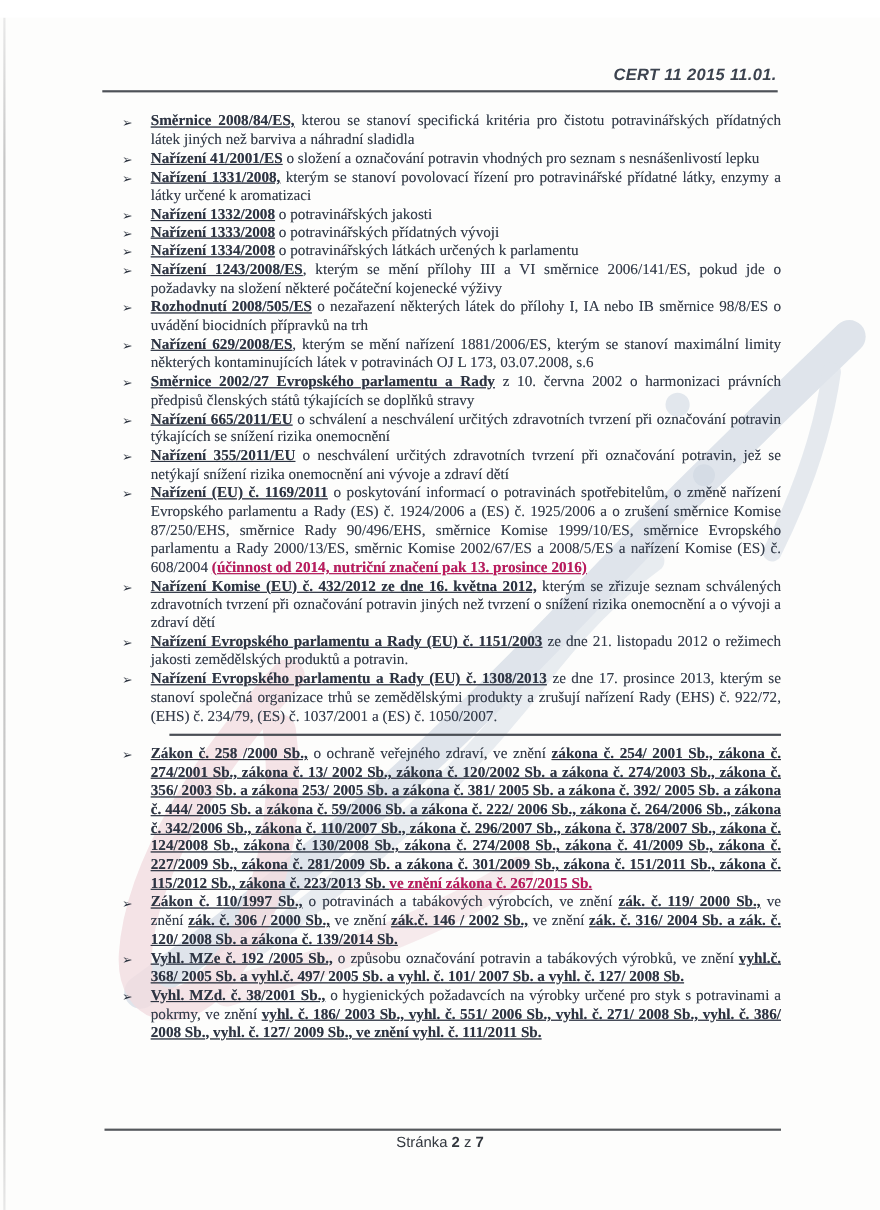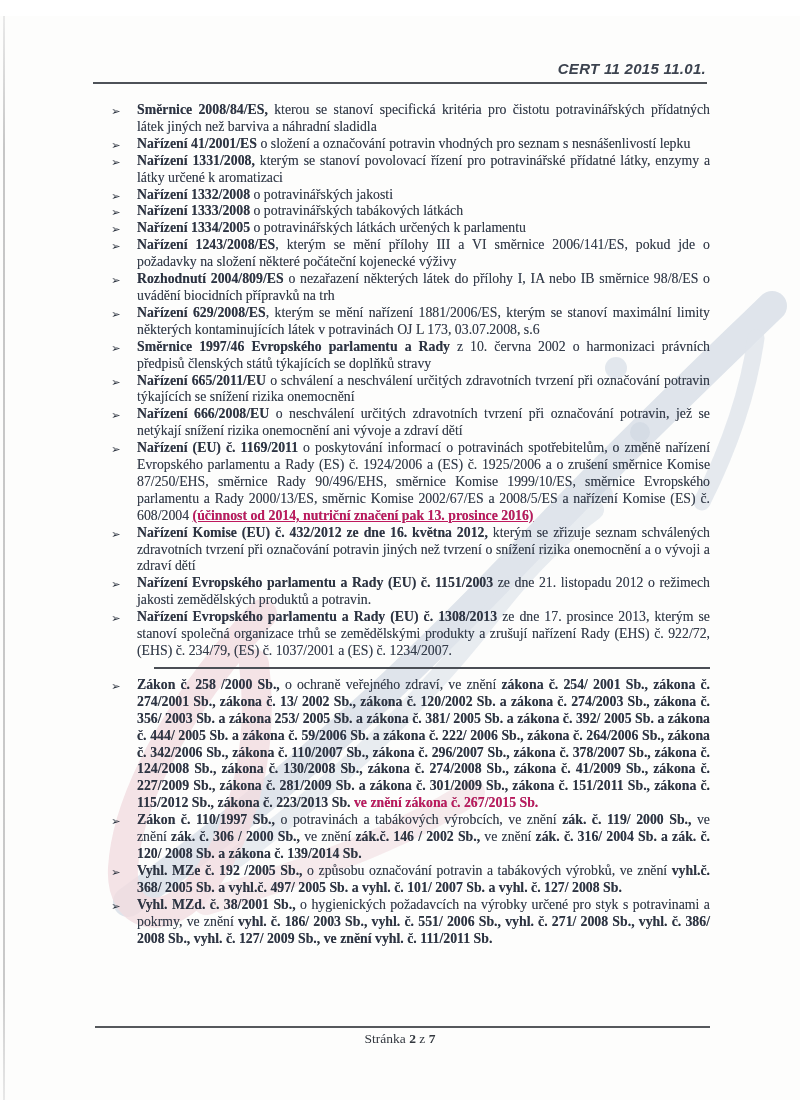--- a/index.html
+++ b/index.html
@@ -29,31 +29,31 @@
     color:#343c4a;font-size:13.8px;line-height:16.9px;text-align:justify;
     text-shadow:0 0 .3px rgba(52,60,74,.5);
   }
   .list-item{position:relative;padding-left:47px;}
   .list-item p{margin:0;}
   .bullet{
     position:absolute;left:21px;top:1px;
     font-family:"DejaVu Sans",sans-serif;font-size:11.5px;color:#2c333f;
     text-shadow:none;
   }
-  .seg-b{font-weight:700;color:#2d3442;}
+  .seg-b{font-weight:700;color:#2d3442;text-decoration:underline;}
   .seg-r{color:#dd5265;}
   .seg-r.seg-b{color:#be185d;}
   .seg-u{text-decoration:underline;}
   .section-divider{height:2px;background:#4a4e55;margin:7px 0 8px 64px;}
   
   .footer-rule{position:absolute;top:1010px;left:95px;width:615px;height:1.6px;
     background:#55585c;z-index:2;}
   .footer-text{
     position:absolute;top:1015px;left:0;width:800px;text-align:center;z-index:2;
-    font-family:Liberation Serif, serif;font-size:13.5px;color:#33383f;
+    font-family:Liberation Sans, sans-serif;font-size:13.5px;color:#33383f;
   }
   .footer-text .num{font-weight:700;}
 </style>
 </head>
 <body>
 
 <div class="page">
 
   <svg class="watermark" viewBox="0 0 800 1100" xmlns="http://www.w3.org/2000/svg" aria-hidden="true">
     <g stroke="#cdd6e1" fill="none" stroke-linecap="round" opacity="0.62">
@@ -90,65 +90,65 @@
       <div class="list-item">
         <span class="bullet">➢</span>
         <p><span class="seg-b">Nařízení 1331/2008,</span><span class=""> kterým se stanoví povolovací řízení pro potravinářské přídatné látky, enzymy a látky určené k aromatizaci</span></p>
       </div>
       <div class="list-item">
         <span class="bullet">➢</span>
         <p><span class="seg-b">Nařízení 1332/2008</span><span class=""> o potravinářských jakosti</span></p>
       </div>
       <div class="list-item">
         <span class="bullet">➢</span>
-        <p><span class="seg-b">Nařízení 1333/2008</span><span class=""> o potravinářských tabákových látkách</span></p>
+        <p><span class="seg-b">Nařízení 1333/2008</span><span class=""> o potravinářských přídatných vývoji</span></p>
       </div>
       <div class="list-item">
         <span class="bullet">➢</span>
-        <p><span class="seg-b">Nařízení 1334/2005</span><span class=""> o potravinářských látkách určených k parlamentu</span></p>
+        <p><span class="seg-b">Nařízení 1334/2008</span><span class=""> o potravinářských látkách určených k parlamentu</span></p>
       </div>
       <div class="list-item">
         <span class="bullet">➢</span>
         <p><span class="seg-b">Nařízení 1243/2008/ES</span><span class="">, kterým se mění přílohy III a VI směrnice 2006/141/ES, pokud jde o požadavky na složení některé počáteční kojenecké výživy</span></p>
       </div>
       <div class="list-item">
         <span class="bullet">➢</span>
-        <p><span class="seg-b">Rozhodnutí 2004/809/ES</span><span class=""> o nezařazení některých látek do přílohy I, IA nebo IB směrnice 98/8/ES o uvádění biocidních přípravků na trh</span></p>
+        <p><span class="seg-b">Rozhodnutí 2008/505/ES</span><span class=""> o nezařazení některých látek do přílohy I, IA nebo IB směrnice 98/8/ES o uvádění biocidních přípravků na trh</span></p>
       </div>
       <div class="list-item">
         <span class="bullet">➢</span>
         <p><span class="seg-b">Nařízení 629/2008/ES</span><span class="">, kterým se mění nařízení 1881/2006/ES, kterým se stanoví maximální limity některých kontaminujících látek v potravinách  OJ L 173, 03.07.2008, s.6</span></p>
       </div>
       <div class="list-item">
         <span class="bullet">➢</span>
-        <p><span class="seg-b">Směrnice 1997/46 Evropského parlamentu a Rady</span><span class=""> z 10. června 2002 o harmonizaci právních předpisů členských států týkajících se doplňků stravy</span></p>
+        <p><span class="seg-b">Směrnice 2002/27 Evropského parlamentu a Rady</span><span class=""> z 10. června 2002 o harmonizaci právních předpisů členských států týkajících se doplňků stravy</span></p>
       </div>
       <div class="list-item">
         <span class="bullet">➢</span>
         <p><span class="seg-b">Nařízení 665/2011/EU</span><span class=""> o schválení a neschválení určitých zdravotních tvrzení při označování potravin týkajících se snížení rizika onemocnění</span></p>
       </div>
       <div class="list-item">
         <span class="bullet">➢</span>
-        <p><span class="seg-b">Nařízení 666/2008/EU</span><span class=""> o neschválení určitých zdravotních tvrzení při označování potravin, jež se netýkají snížení rizika onemocnění ani vývoje a zdraví dětí</span></p>
+        <p><span class="seg-b">Nařízení 355/2011/EU</span><span class=""> o neschválení určitých zdravotních tvrzení při označování potravin, jež se netýkají snížení rizika onemocnění ani vývoje a zdraví dětí</span></p>
       </div>
       <div class="list-item">
         <span class="bullet">➢</span>
         <p><span class="seg-b">Nařízení (EU) č. 1169/2011</span><span class=""> o poskytování informací o potravinách spotřebitelům, o změně nařízení Evropského parlamentu a Rady (ES) č. 1924/2006 a (ES) č. 1925/2006 a o zrušení směrnice Komise 87/250/EHS, směrnice Rady 90/496/EHS, směrnice Komise 1999/10/ES, směrnice Evropského parlamentu a Rady 2000/13/ES, směrnic Komise 2002/67/ES a 2008/5/ES a nařízení Komise (ES) č. 608/2004 </span><span class="seg-b seg-r seg-u">(účinnost od 2014, nutriční značení pak 13. prosince 2016)</span></p>
       </div>
       <div class="list-item">
         <span class="bullet">➢</span>
         <p><span class="seg-b">Nařízení Komise (EU) č. 432/2012  ze dne 16. května 2012,</span><span class=""> kterým se zřizuje seznam schválených zdravotních tvrzení při označování potravin jiných než tvrzení o snížení rizika onemocnění a o vývoji a zdraví dětí</span></p>
       </div>
       <div class="list-item">
         <span class="bullet">➢</span>
         <p><span class="seg-b">Nařízení Evropského parlamentu a Rady (EU) č. 1151/2003</span><span class=""> ze dne 21. listopadu 2012 o režimech jakosti zemědělských produktů a potravin.</span></p>
       </div>
       <div class="list-item">
         <span class="bullet">➢</span>
-        <p><span class="seg-b">Nařízení Evropského parlamentu a Rady (EU) č. 1308/2013</span><span class=""> ze dne 17. prosince 2013, kterým se stanoví společná organizace trhů se zemědělskými produkty a zrušují nařízení Rady (EHS) č. 922/72, (EHS) č. 234/79, (ES) č. 1037/2001 a (ES) č. 1234/2007.</span></p>
+        <p><span class="seg-b">Nařízení Evropského parlamentu a Rady (EU) č. 1308/2013</span><span class=""> ze dne 17. prosince 2013, kterým se stanoví společná organizace trhů se zemědělskými produkty a zrušují nařízení Rady (EHS) č. 922/72, (EHS) č. 234/79, (ES) č. 1037/2001 a (ES) č. 1050/2007.</span></p>
       </div>
       <div class="section-divider"></div>
       <div class="list-item">
         <span class="bullet">➢</span>
         <p><span class="seg-b">Zákon č. 258 /2000 Sb.,</span><span class=""> o ochraně veřejného zdraví, ve znění </span><span class="seg-b">zákona č. 254/ 2001 Sb., zákona č. 274/2001 Sb., zákona č. 13/ 2002 Sb., zákona č. 120/2002 Sb. a zákona č. 274/2003 Sb., zákona č. 356/ 2003 Sb. a zákona 253/ 2005 Sb. a zákona č. 381/ 2005 Sb. a zákona č. 392/ 2005 Sb. a zákona č. 444/ 2005 Sb. a zákona č. 59/2006 Sb. a zákona č. 222/ 2006 Sb., zákona č. 264/2006 Sb., zákona č. 342/2006 Sb., zákona č. 110/2007 Sb., zákona č. 296/2007 Sb., zákona č. 378/2007 Sb., zákona č. 124/2008 Sb., zákona č. 130/2008 Sb., zákona č. 274/2008 Sb., zákona č. 41/2009 Sb., zákona č. 227/2009 Sb., zákona č. 281/2009 Sb. a zákona č. 301/2009 Sb., zákona č. 151/2011 Sb., zákona č. 115/2012 Sb., zákona č. 223/2013 Sb. </span><span class="seg-b seg-r">ve znění zákona č. 267/2015 Sb.</span></p>
       </div>
       <div class="list-item">
         <span class="bullet">➢</span>
         <p><span class="seg-b">Zákon č. 110/1997 Sb.,</span><span class=""> o potravinách a tabákových výrobcích, ve znění </span><span class="seg-b">zák. č. 119/ 2000 Sb.,</span><span class=""> ve znění </span><span class="seg-b">zák. č. 306 / 2000 Sb.,</span><span class=""> ve znění </span><span class="seg-b">zák.č. 146 / 2002 Sb.,</span><span class=""> ve znění </span><span class="seg-b">zák. č. 316/ 2004 Sb. a zák. č. 120/ 2008 Sb. a zákona č. 139/2014 Sb.</span></p>
       </div>

